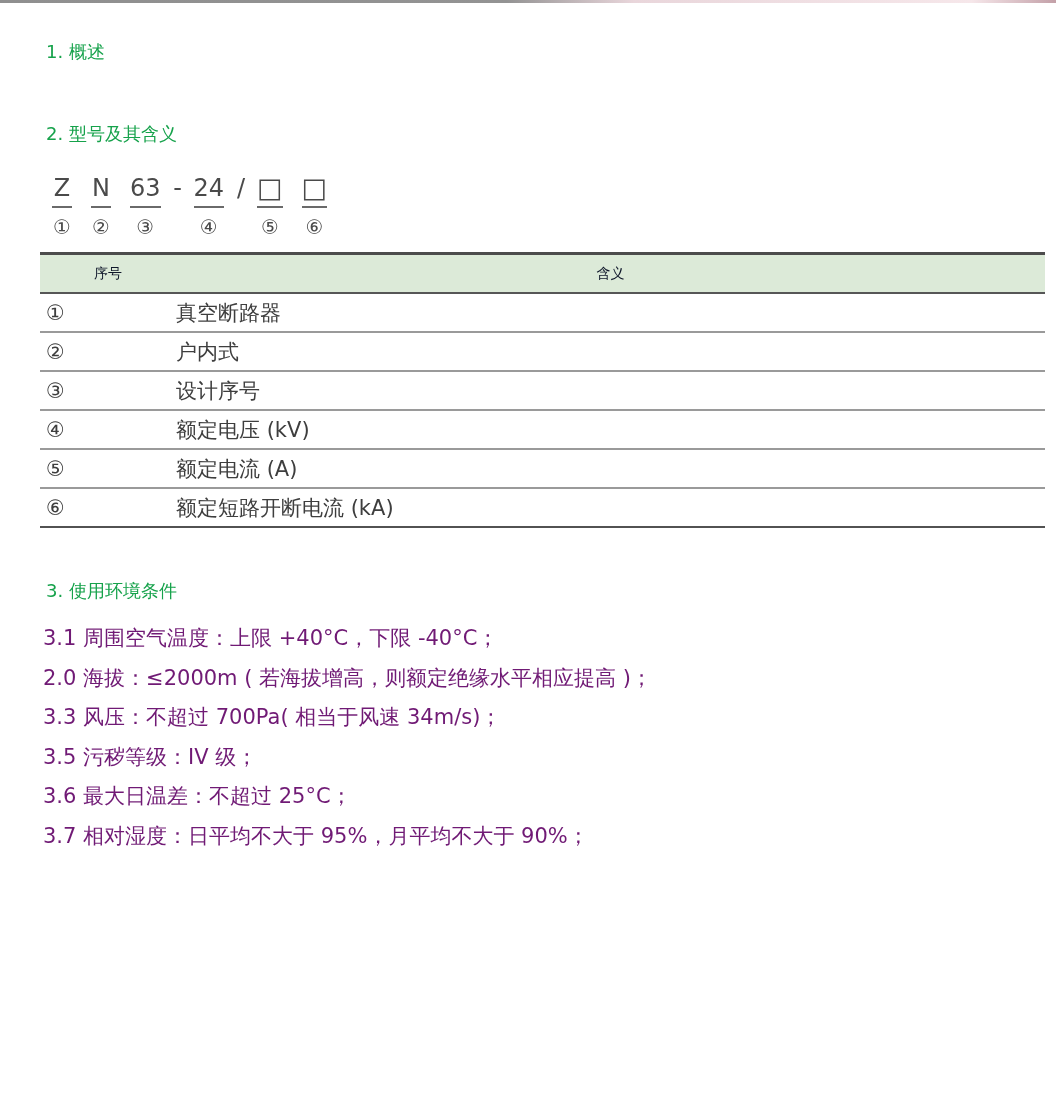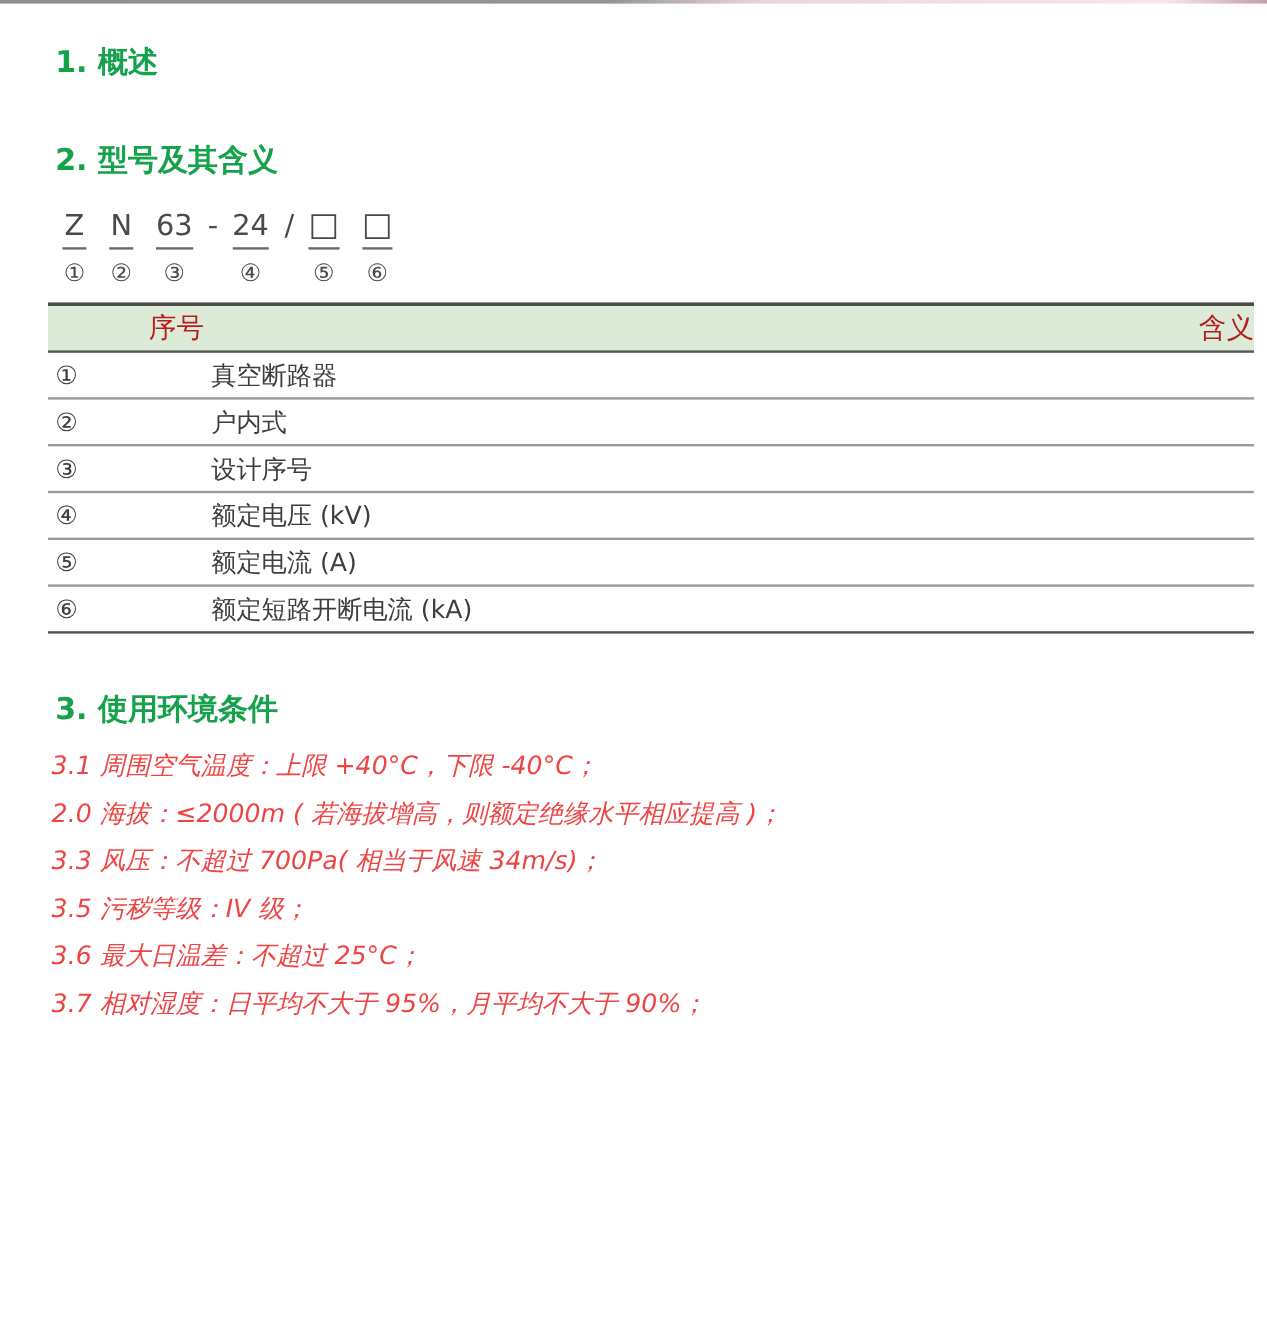--- a/index.html
+++ b/index.html
@@ -15,22 +15,22 @@
   }
   .top-strip {
     height: 3px;
     width: 100%;
     background: linear-gradient(to right,
       #8f8f8f 0%, #939393 48%, #e9d6db 60%, #f6e7ea 92%, #c3a0a8 100%);
   }
   .sec-heading {
     margin: 0 0 0 46px;
     color: #16a24b;
-    font-size: 25px;
-    font-weight: bold;
+    font-size: 18px;
+    font-weight: normal;
     line-height: 30px;
   }
   .h1 { margin-top: 34px; }
   .h2 { margin-top: 52px; }
   .h3 { margin-top: 48px; }
   .para {
     margin: 17px 0 0 46px;
     width: 1002px;
     font-size: 22px;
     line-height: 35.5px;
@@ -79,41 +79,40 @@
     table-layout: fixed;
     border-top: 3px solid #4c4c4c;
   }
   table.meaning col.c1 { width: 130px; }
   table.meaning thead tr {
     background: #dcead8;
     border-bottom: 2px solid #565656;
   }
   table.meaning th {
     font-weight: normal;
-    text-align: right;
-    font-size: 23px;
+    text-align: center;
+    font-size: 14px;
     height: 37px;
     padding: 0 0 0 6px;
-    color: #b91c1c;
+    color: #0f172a;
   }
   table.meaning td {
     font-size: 21px;
     height: 37px;
     padding: 0 0 0 6px;
     color: #3e3e3e;
   }
   table.meaning tbody tr { border-bottom: 2px solid #9a9a9a; }
   table.meaning tbody tr:last-child { border-bottom: 2px solid #525252; }
   
   .env-list {
     margin: 13px 0 0 43px;
     font-size: 21px;
     line-height: 39.5px;
-    color: #ef4444;
-    font-style: italic;
+    color: #701a75;
   }
 </style>
 </head>
 <body>
 
 <div class="page">
   <div class="top-strip"></div>
 
   <div class="sec-heading h1">1. 概述</div>
 

